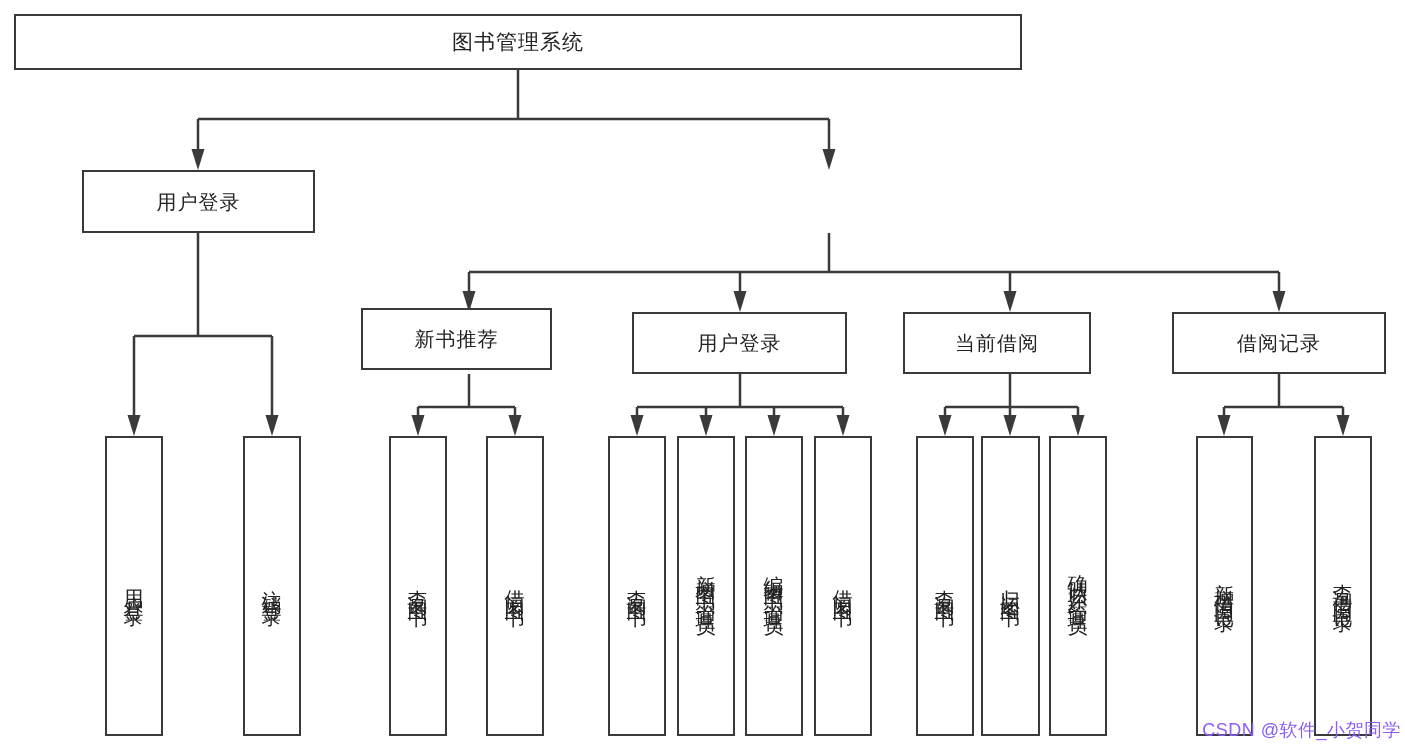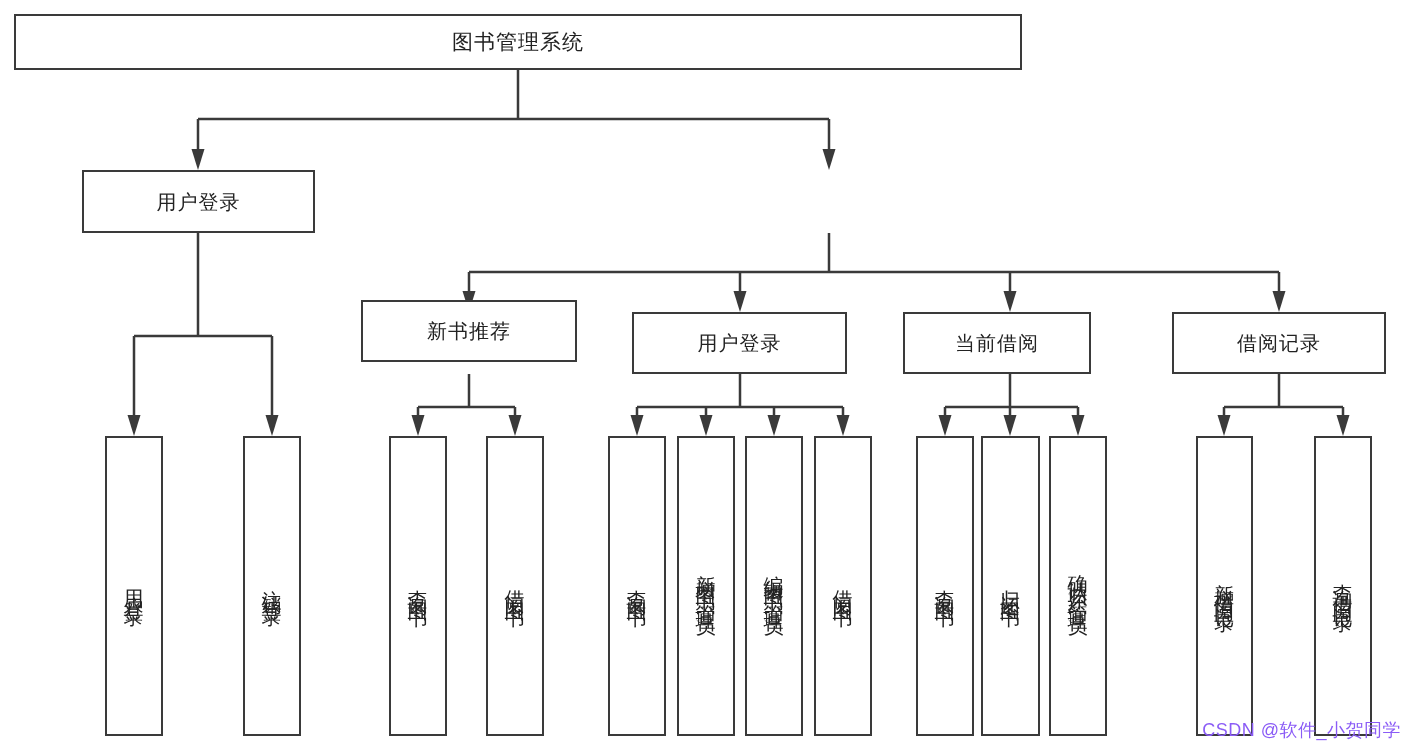--- a/index.html
+++ b/index.html
@@ -60,21 +60,21 @@
       <polygon points="1071.5,415 1084.5,415 1078,436"></polygon>
       <polygon points="1217.5,415 1230.5,415 1224,436"></polygon>
       <polygon points="1336.5,415 1349.5,415 1343,436"></polygon>
     </g>
   </svg>
 
   <div class="node root-box" style="left:14px;top:14px;width:1008px;height:56px">图书管理系统</div>
 
   <div class="node" style="left:82px;top:170px;width:233px;height:63px">用户登录</div>
 
-  <div class="node" style="left:361px;top:300px;width:216px;height:62px">新书推荐</div>
+  <div class="node" style="left:361px;top:308px;width:191px;height:62px">新书推荐</div>
   <div class="node" style="left:632px;top:312px;width:215px;height:62px">用户登录</div>
   <div class="node" style="left:903px;top:312px;width:188px;height:62px">当前借阅</div>
   <div class="node" style="left:1172px;top:312px;width:214px;height:62px">借阅记录</div>
 
   <div class="node v" style="left:105px;top:436px;width:58px;height:300px">用户登录</div>
   <div class="node v" style="left:243px;top:436px;width:58px;height:300px">注销登录</div>
 
   <div class="node v" style="left:389px;top:436px;width:58px;height:300px">查询图书</div>
   <div class="node v" style="left:486px;top:436px;width:58px;height:300px">借阅图书</div>
 

